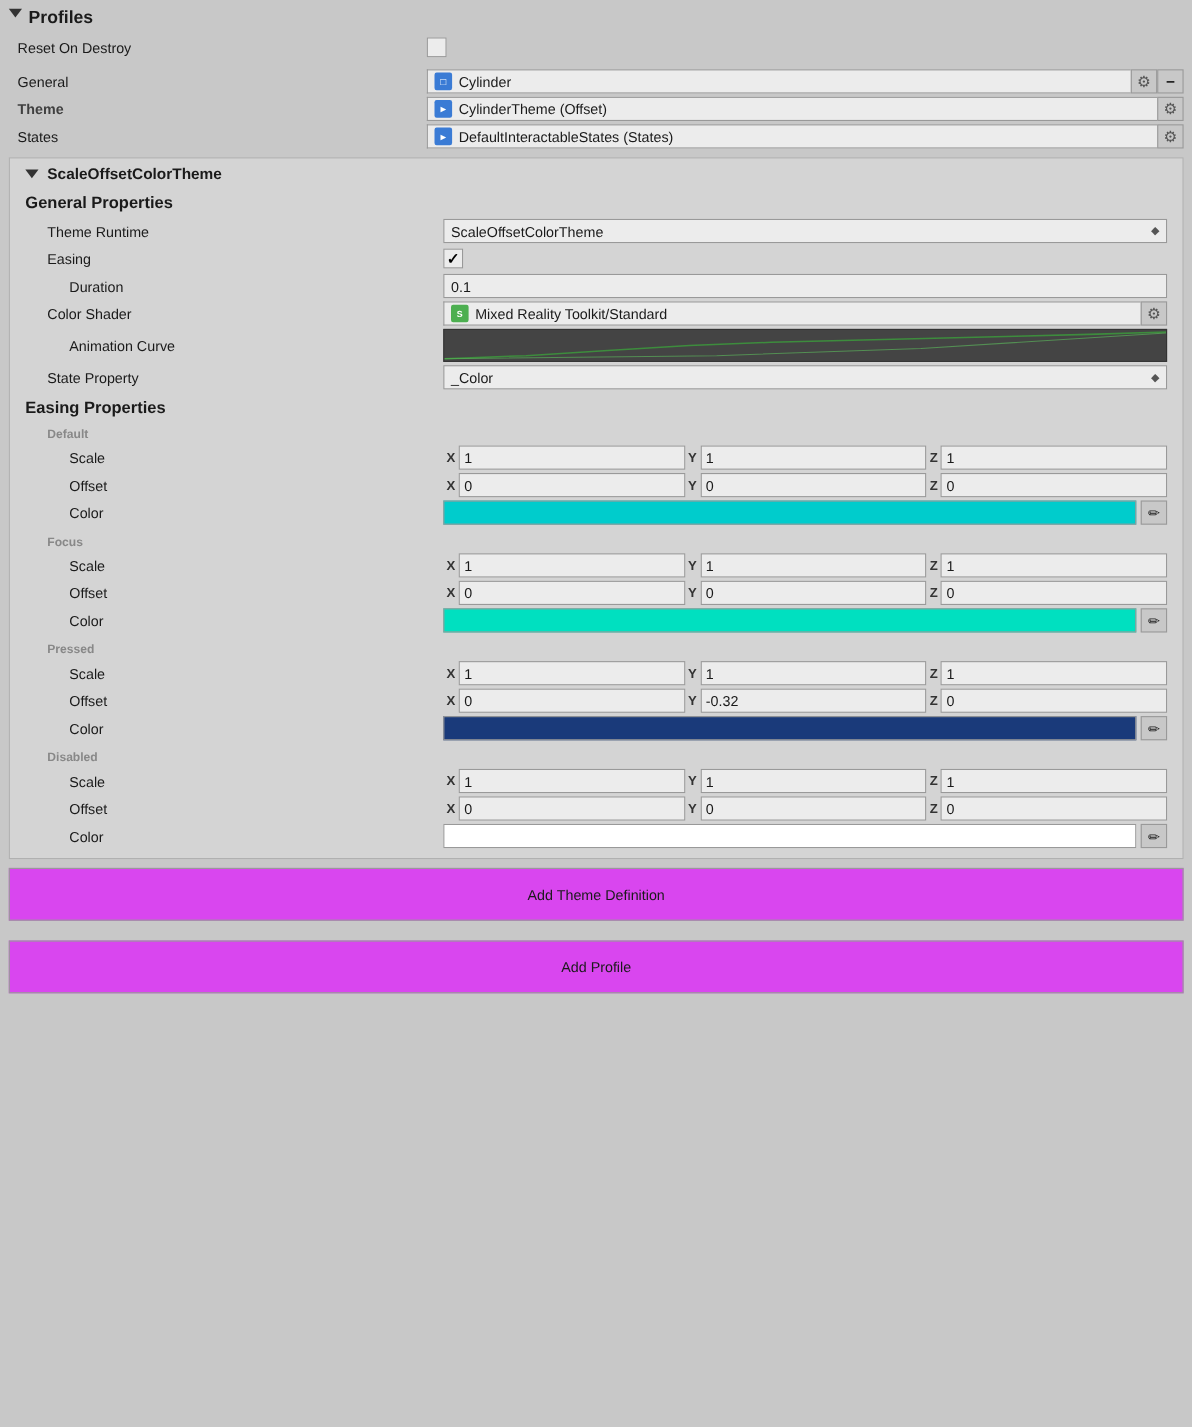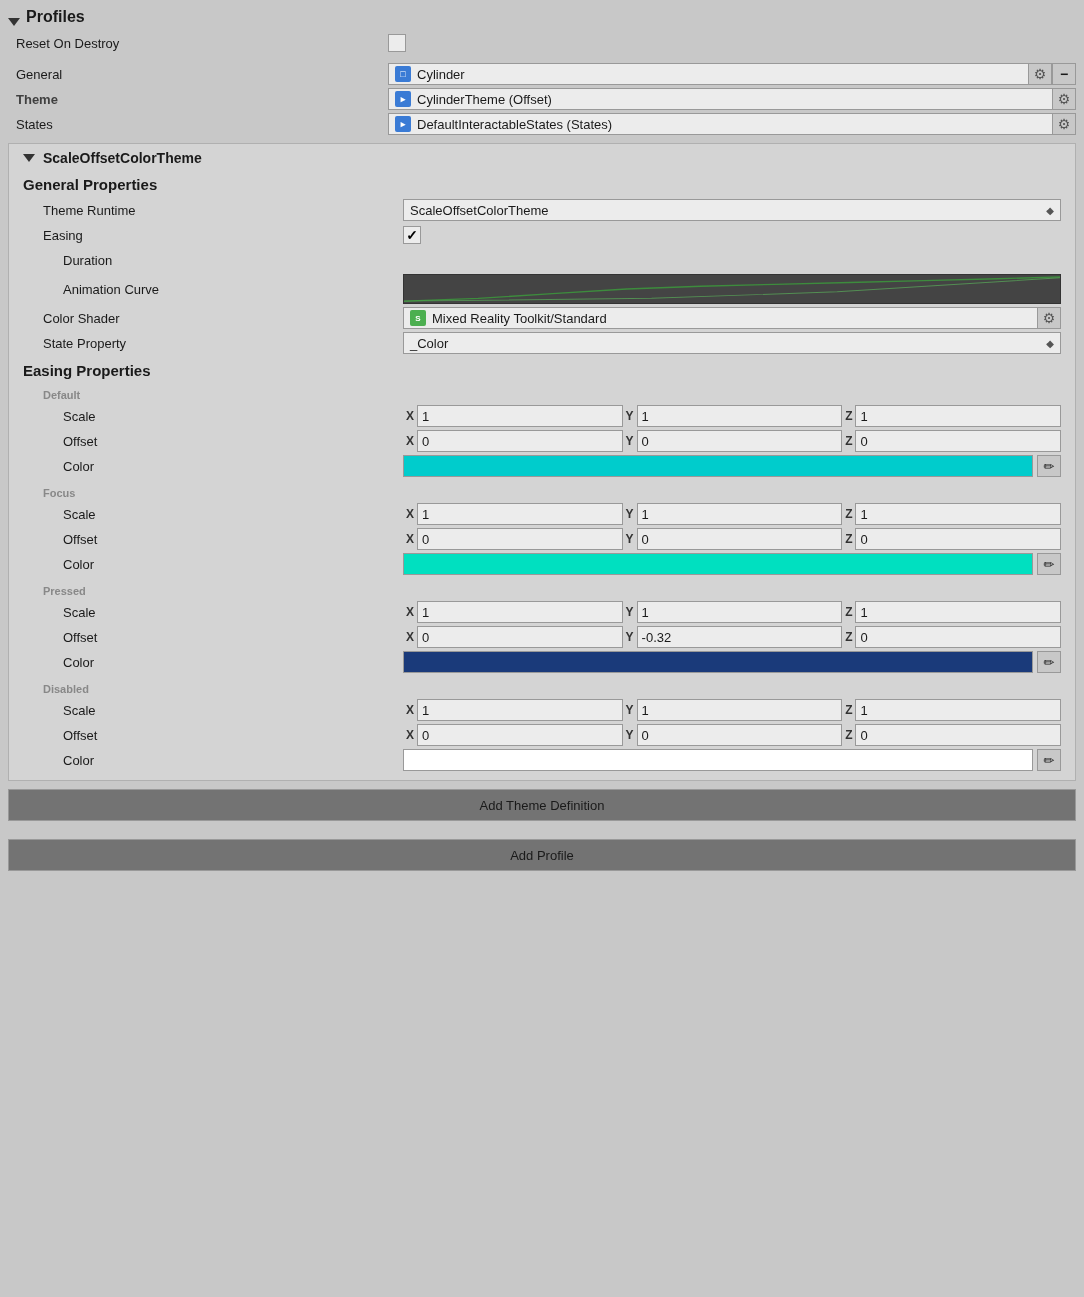--- a/index.html
+++ b/index.html
@@ -10,21 +10,21 @@
       color: #1a1a1a;
       width: 1084px;
       min-height: 1297px;
     }
     .main-panel {
       background: #c8c8c8;
       padding: 8px;
     }
     .section-header {
       display: flex;
-      align-items: flex-end;
+      align-items: flex-start;
       gap: 6px;
       margin-bottom: 6px;
     }
     .section-title {
       font-size: 16px;
       font-weight: bold;
     }
     .triangle-down {
       width: 0; height: 0;
       border-left: 6px solid transparent;
@@ -201,24 +201,24 @@
       font-size: 12px;
     }
     .anim-curve {
       width: 100%;
       height: 30px;
       background: #444;
       border: 1px solid #333;
       display: block;
     }
     .bottom-btn {
-      background: #737373;
+      background: #d946ef;
       border: 1px solid #999;
       width: 100%;
-      height: 32px;
+      height: 48px;
       display: flex;
       align-items: center;
       justify-content: center;
       cursor: pointer;
       margin-top: 6px;
       font-size: 13px;
       text-align: center;
     }
     .minus-btn {
       background: #c8c8c8;
@@ -342,49 +342,54 @@
       <div class="prop-label indent1">Easing</div>
       <div class="prop-value">
         <div class="checkbox-field">
           <span class="checkmark">✓</span>
         </div>
       </div>
     </div>
 
     <div class="prop-row">
       <div class="prop-label indent2">Duration</div>
-    </div>
-
-    <div class="prop-row">
-      <div class="prop-label indent2">Animation Curve</div>
-      <div class="prop-value">
-        <svg class="anim-curve" viewBox="0 0 530 30" preserveAspectRatio="none">
-          <rect width="530" height="30" fill="#444"></rect>
-          <polyline points="0,28 60,25 120,20 180,15 240,12 300,10 360,8 420,6 480,4 530,2" fill="none" stroke="#3d8c3d" stroke-width="1.5"></polyline>
-          <polyline points="0,28 200,25 350,18 530,3" fill="none" stroke="#5dbf5d" stroke-width="1" opacity="0.6"></polyline>
-        </svg>
+      <div class="prop-value">
+        <div class="field-box">
+          <span>0.1</span>
+        </div>
       </div>
     </div>
 
     <div class="prop-row">
       <div class="prop-label indent1">Color Shader</div>
       <div class="prop-value">
         <div class="field-box-with-icon">
           <div class="field-main">
             <div class="field-obj-icon field-obj-icon-green" style="font-size:8px;font-weight:bold;">S</div>
             <span>Mixed Reality Toolkit/Standard</span>
           </div>
           <div class="field-icon-btn">
             <span class="settings-icon gear-icon"></span>
           </div>
         </div>
       </div>
     </div>
 
     <div class="prop-row">
+      <div class="prop-label indent2">Animation Curve</div>
+      <div class="prop-value">
+        <svg class="anim-curve" viewBox="0 0 530 30" preserveAspectRatio="none">
+          <rect width="530" height="30" fill="#444"></rect>
+          <polyline points="0,28 60,25 120,20 180,15 240,12 300,10 360,8 420,6 480,4 530,2" fill="none" stroke="#3d8c3d" stroke-width="1.5"></polyline>
+          <polyline points="0,28 200,25 350,18 530,3" fill="none" stroke="#5dbf5d" stroke-width="1" opacity="0.6"></polyline>
+        </svg>
+      </div>
+    </div>
+
+    <div class="prop-row">
       <div class="prop-label indent1">State Property</div>
       <div class="prop-value">
         <div class="dropdown-field">
           <span>_Color</span>
           <span class="dropdown-arrow">◆</span>
         </div>
       </div>
     </div>
 
     <div class="sub-section-title">Easing Properties</div>

